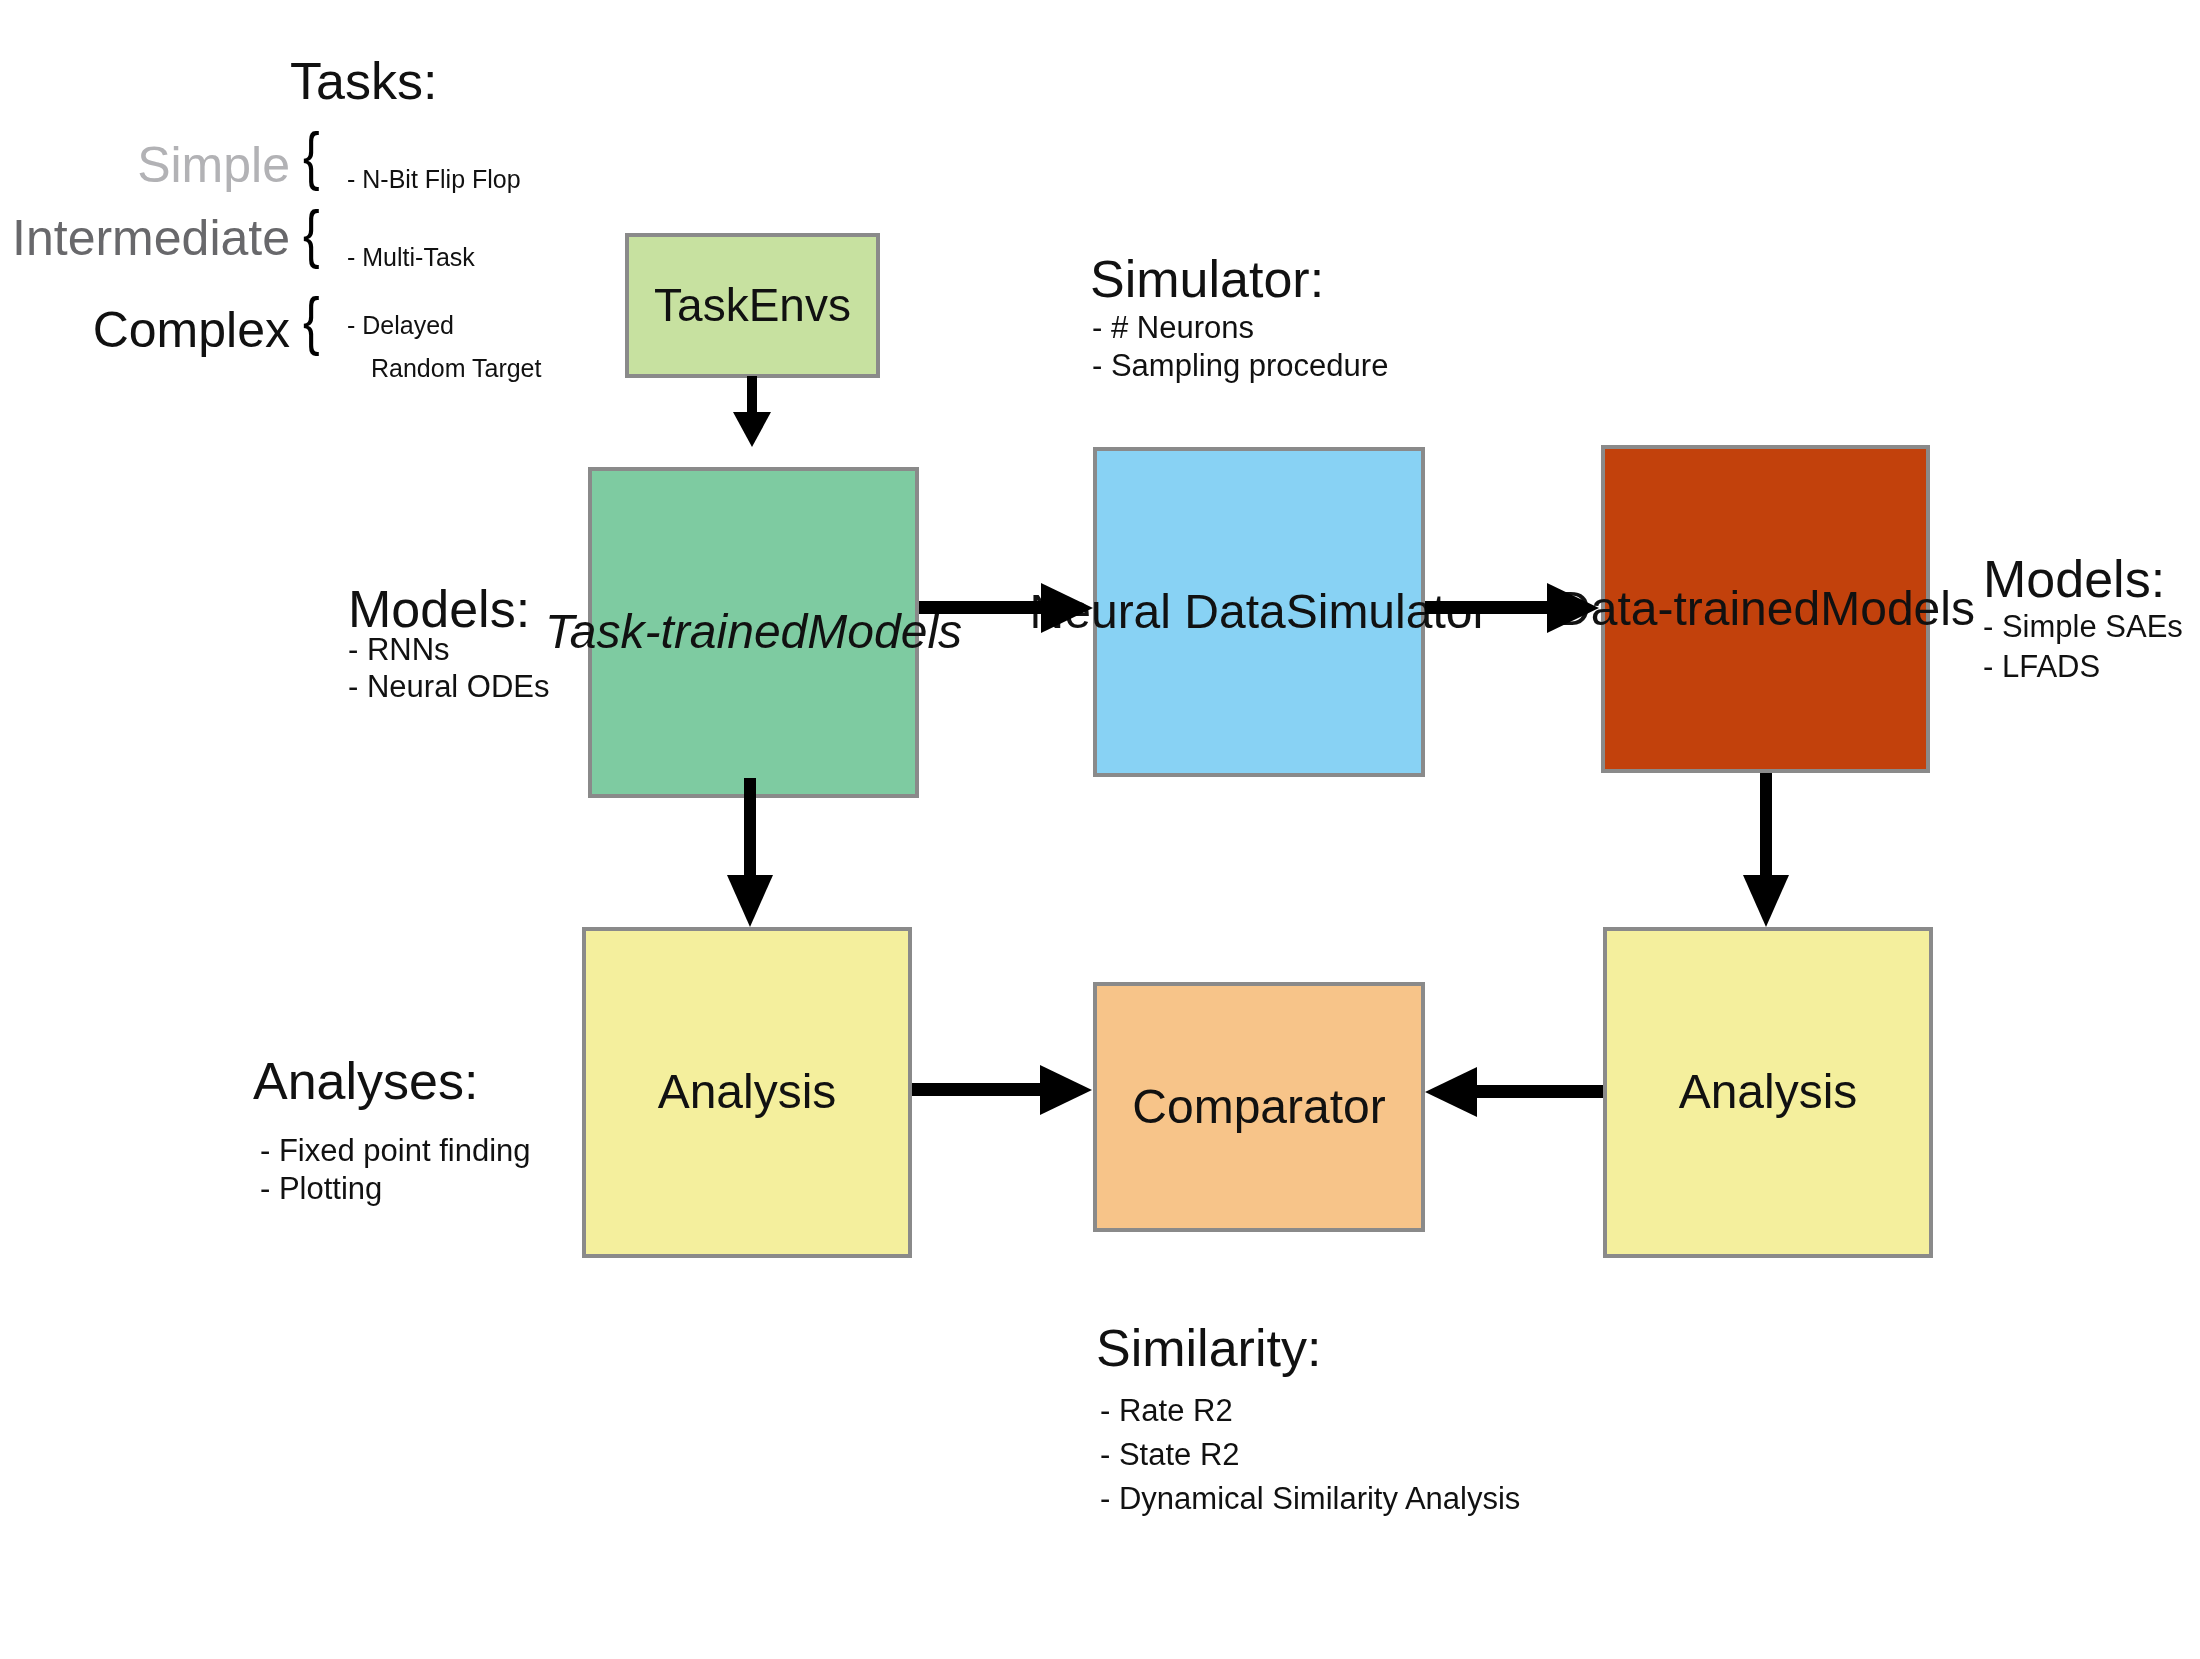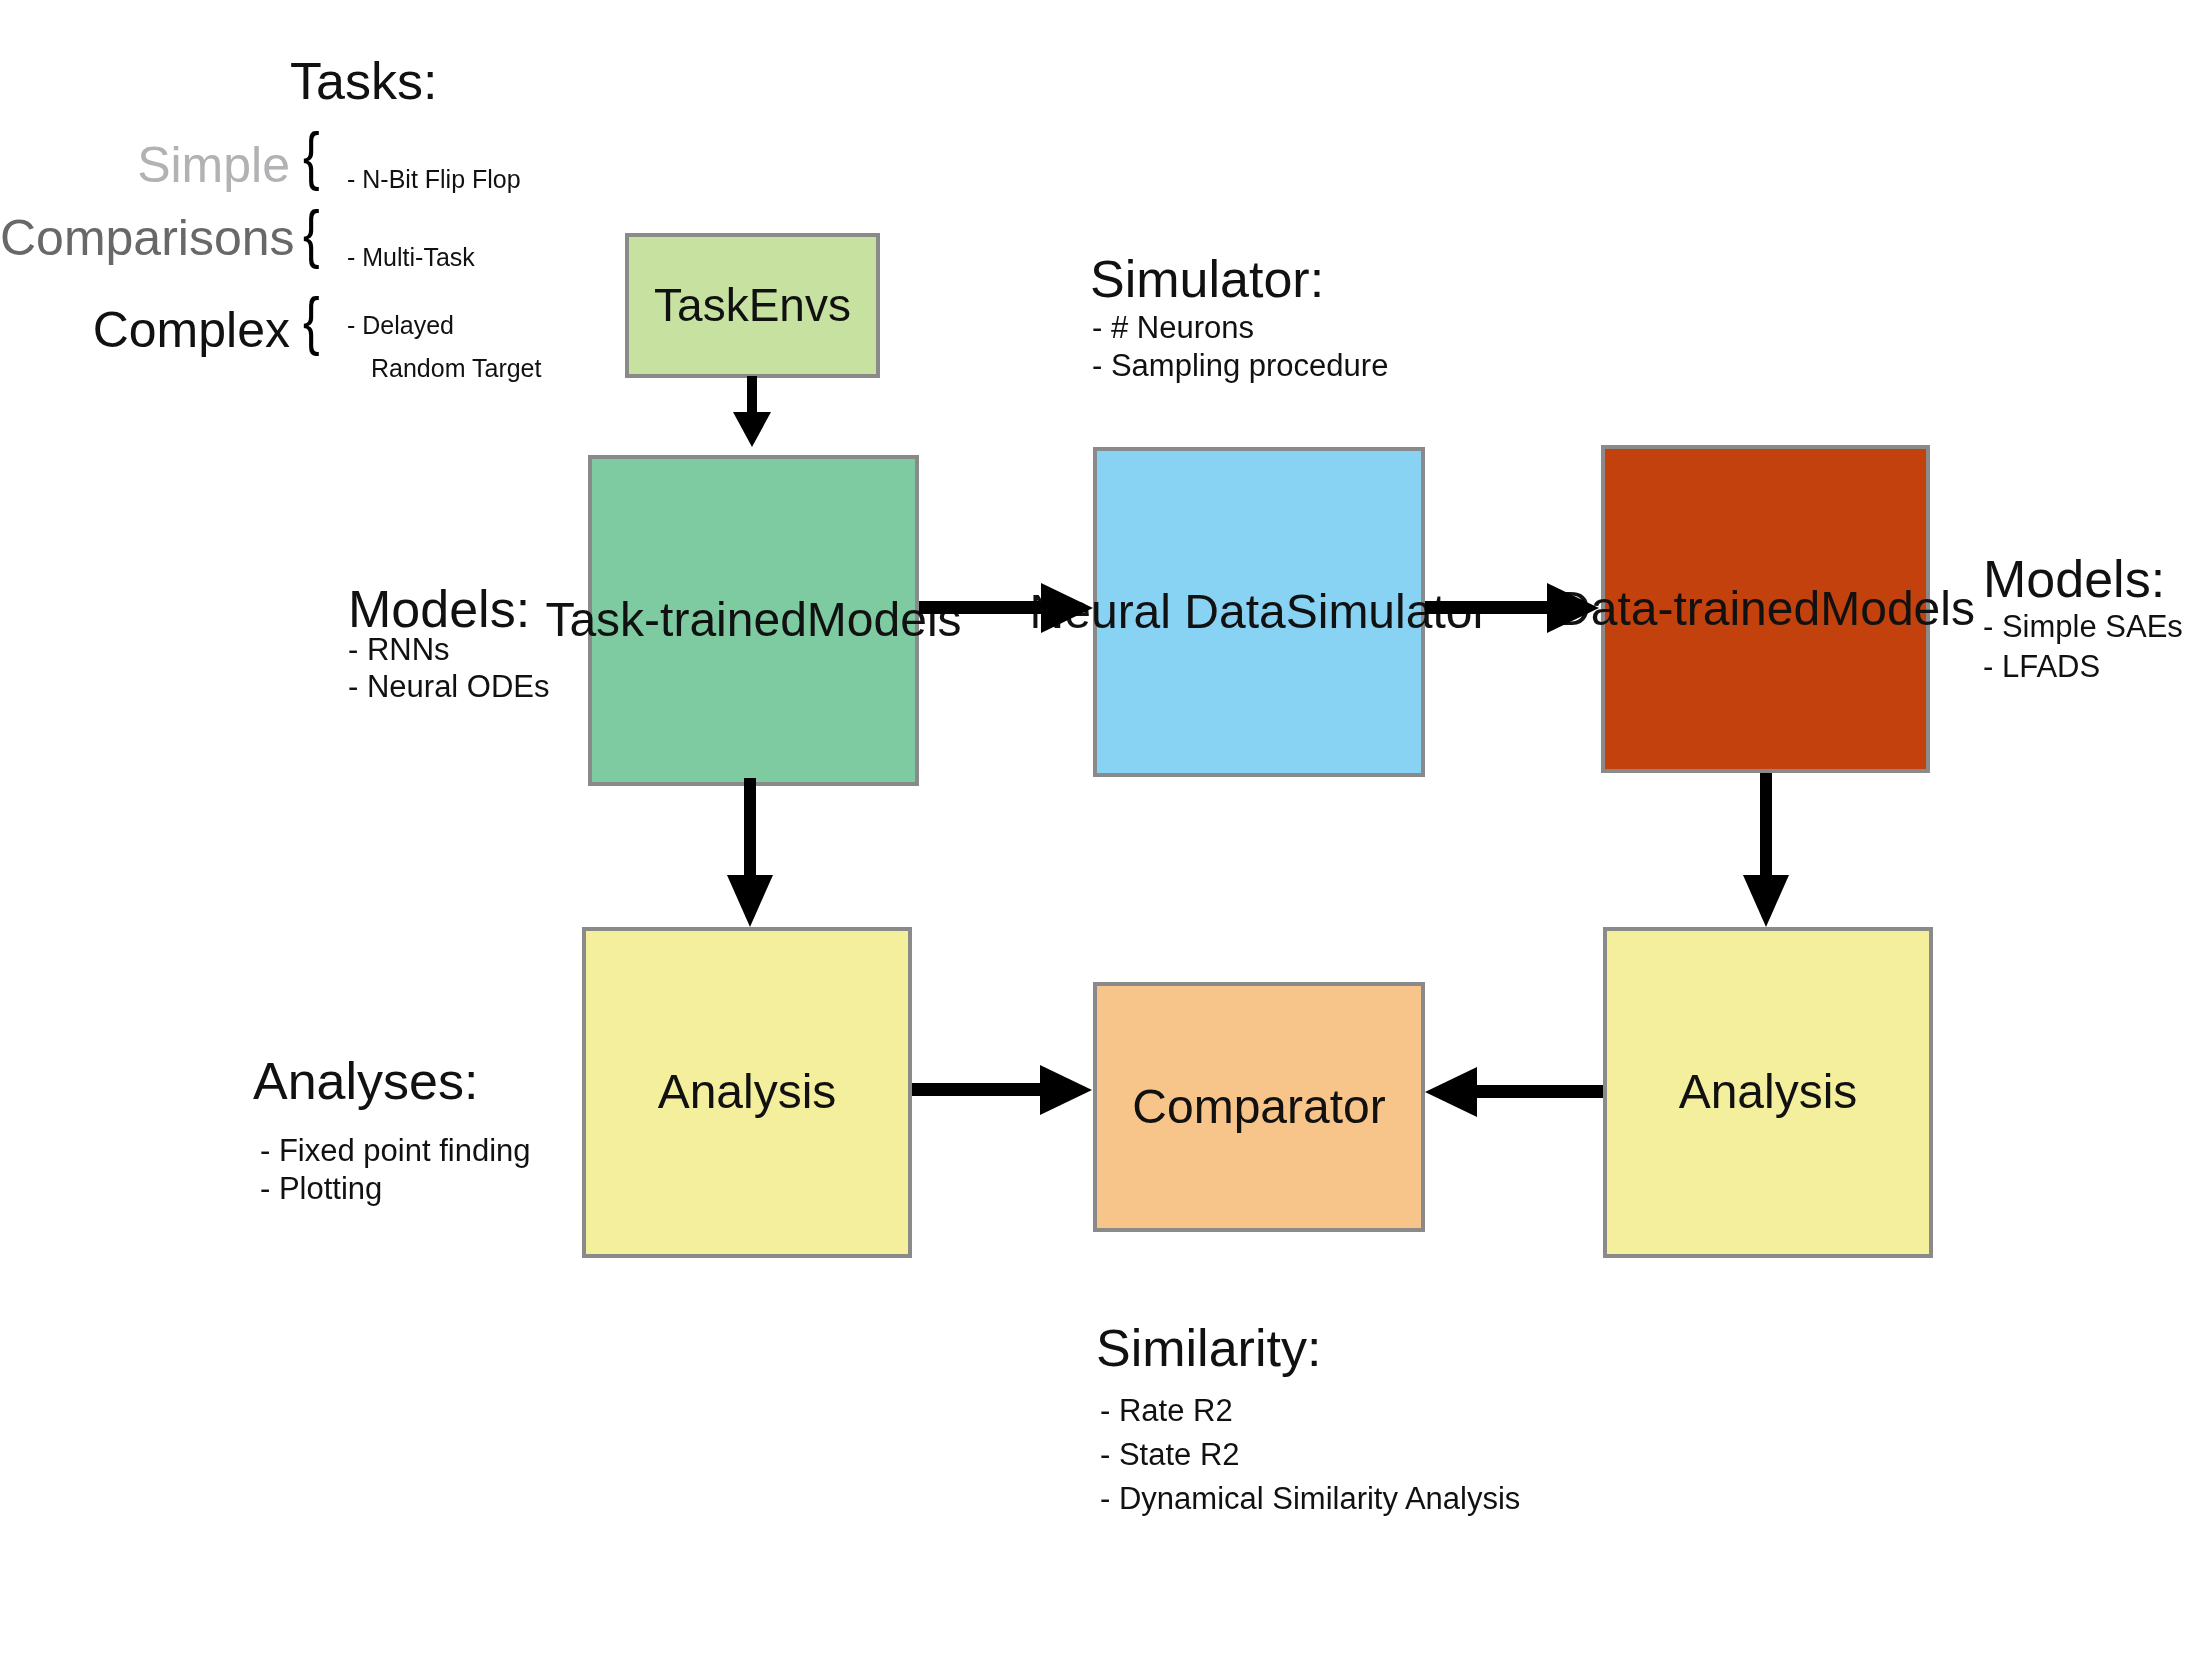--- a/index.html
+++ b/index.html
@@ -12,21 +12,21 @@
   .bullets{position:absolute;font-size:31px;line-height:38px;white-space:nowrap;color:#111;}
   .bullets div{white-space:nowrap;}
   
   .box{
     position:absolute;border:4px solid #8a8a8a;box-sizing:border-box;
     display:flex;flex-direction:row;align-items:center;justify-content:center;
     text-align:center;font-size:48px;line-height:1.3;color:#111;
   }
   .box span{display:block;white-space:nowrap;}
   .box-task-envs   {left:625px; top:233px; width:255px; height:145px; font-size:46px;line-height:1.25;}
-  .box-task-trained{left:588px; top:455px; width:331px; height:331px;}
+  .box-task-trained{left:588px; top:467px; width:331px; height:331px;font-style:italic;}
   .box-neural-sim  {left:1093px;top:447px; width:332px; height:330px;}
   .box-data-trained{left:1601px;top:445px; width:329px; height:328px;}
   .box-analysis-l  {left:582px; top:927px; width:330px; height:331px;}
   .box-comparator  {left:1093px;top:982px; width:332px; height:250px;}
   .box-analysis-r  {left:1603px;top:927px; width:330px; height:331px;}
   
   .task-label{position:absolute;left:0;width:290px;text-align:right;font-size:50px;line-height:1.1;white-space:nowrap;}
   .brace{position:absolute;left:303px;font-size:50px;line-height:1;transform:scaleY(1.3);transform-origin:center;color:#000;}
   .task-items{position:absolute;left:347px;font-size:25px;line-height:43px;white-space:nowrap;color:#111;}
   .task-items .indent{margin-left:24px;}
@@ -44,21 +44,21 @@
 <div class="canvas">
 
   <div class="heading" style="left:290px;top:52px;">Tasks:</div>
 
   <div class="task-label" style="top: 138px; color: rgb(178, 178, 181);">Simple</div>
   <div class="brace" style="top:131px;">{</div>
   <div class="task-items" style="top:158px;">
     <div>- N-Bit Flip Flop</div>
   </div>
 
-  <div class="task-label" style="top: 211px; color: rgb(104, 104, 107);">Comparisons</div>
+  <div class="task-label" style="top: 211px; color: rgb(104, 104, 107);">Intermediate</div>
   <div class="brace" style="top:209px;">{</div>
   <div class="task-items" style="top:236px;">
     <div>- Multi-Task</div>
   </div>
 
   <div class="task-label" style="top: 303px; color: rgb(17, 17, 17);">Complex</div>
   <div class="brace" style="top:296px;">{</div>
   <div class="task-items" style="top:304px;">
     <div>- Delayed</div>
     <div class="indent">Random Target</div>

